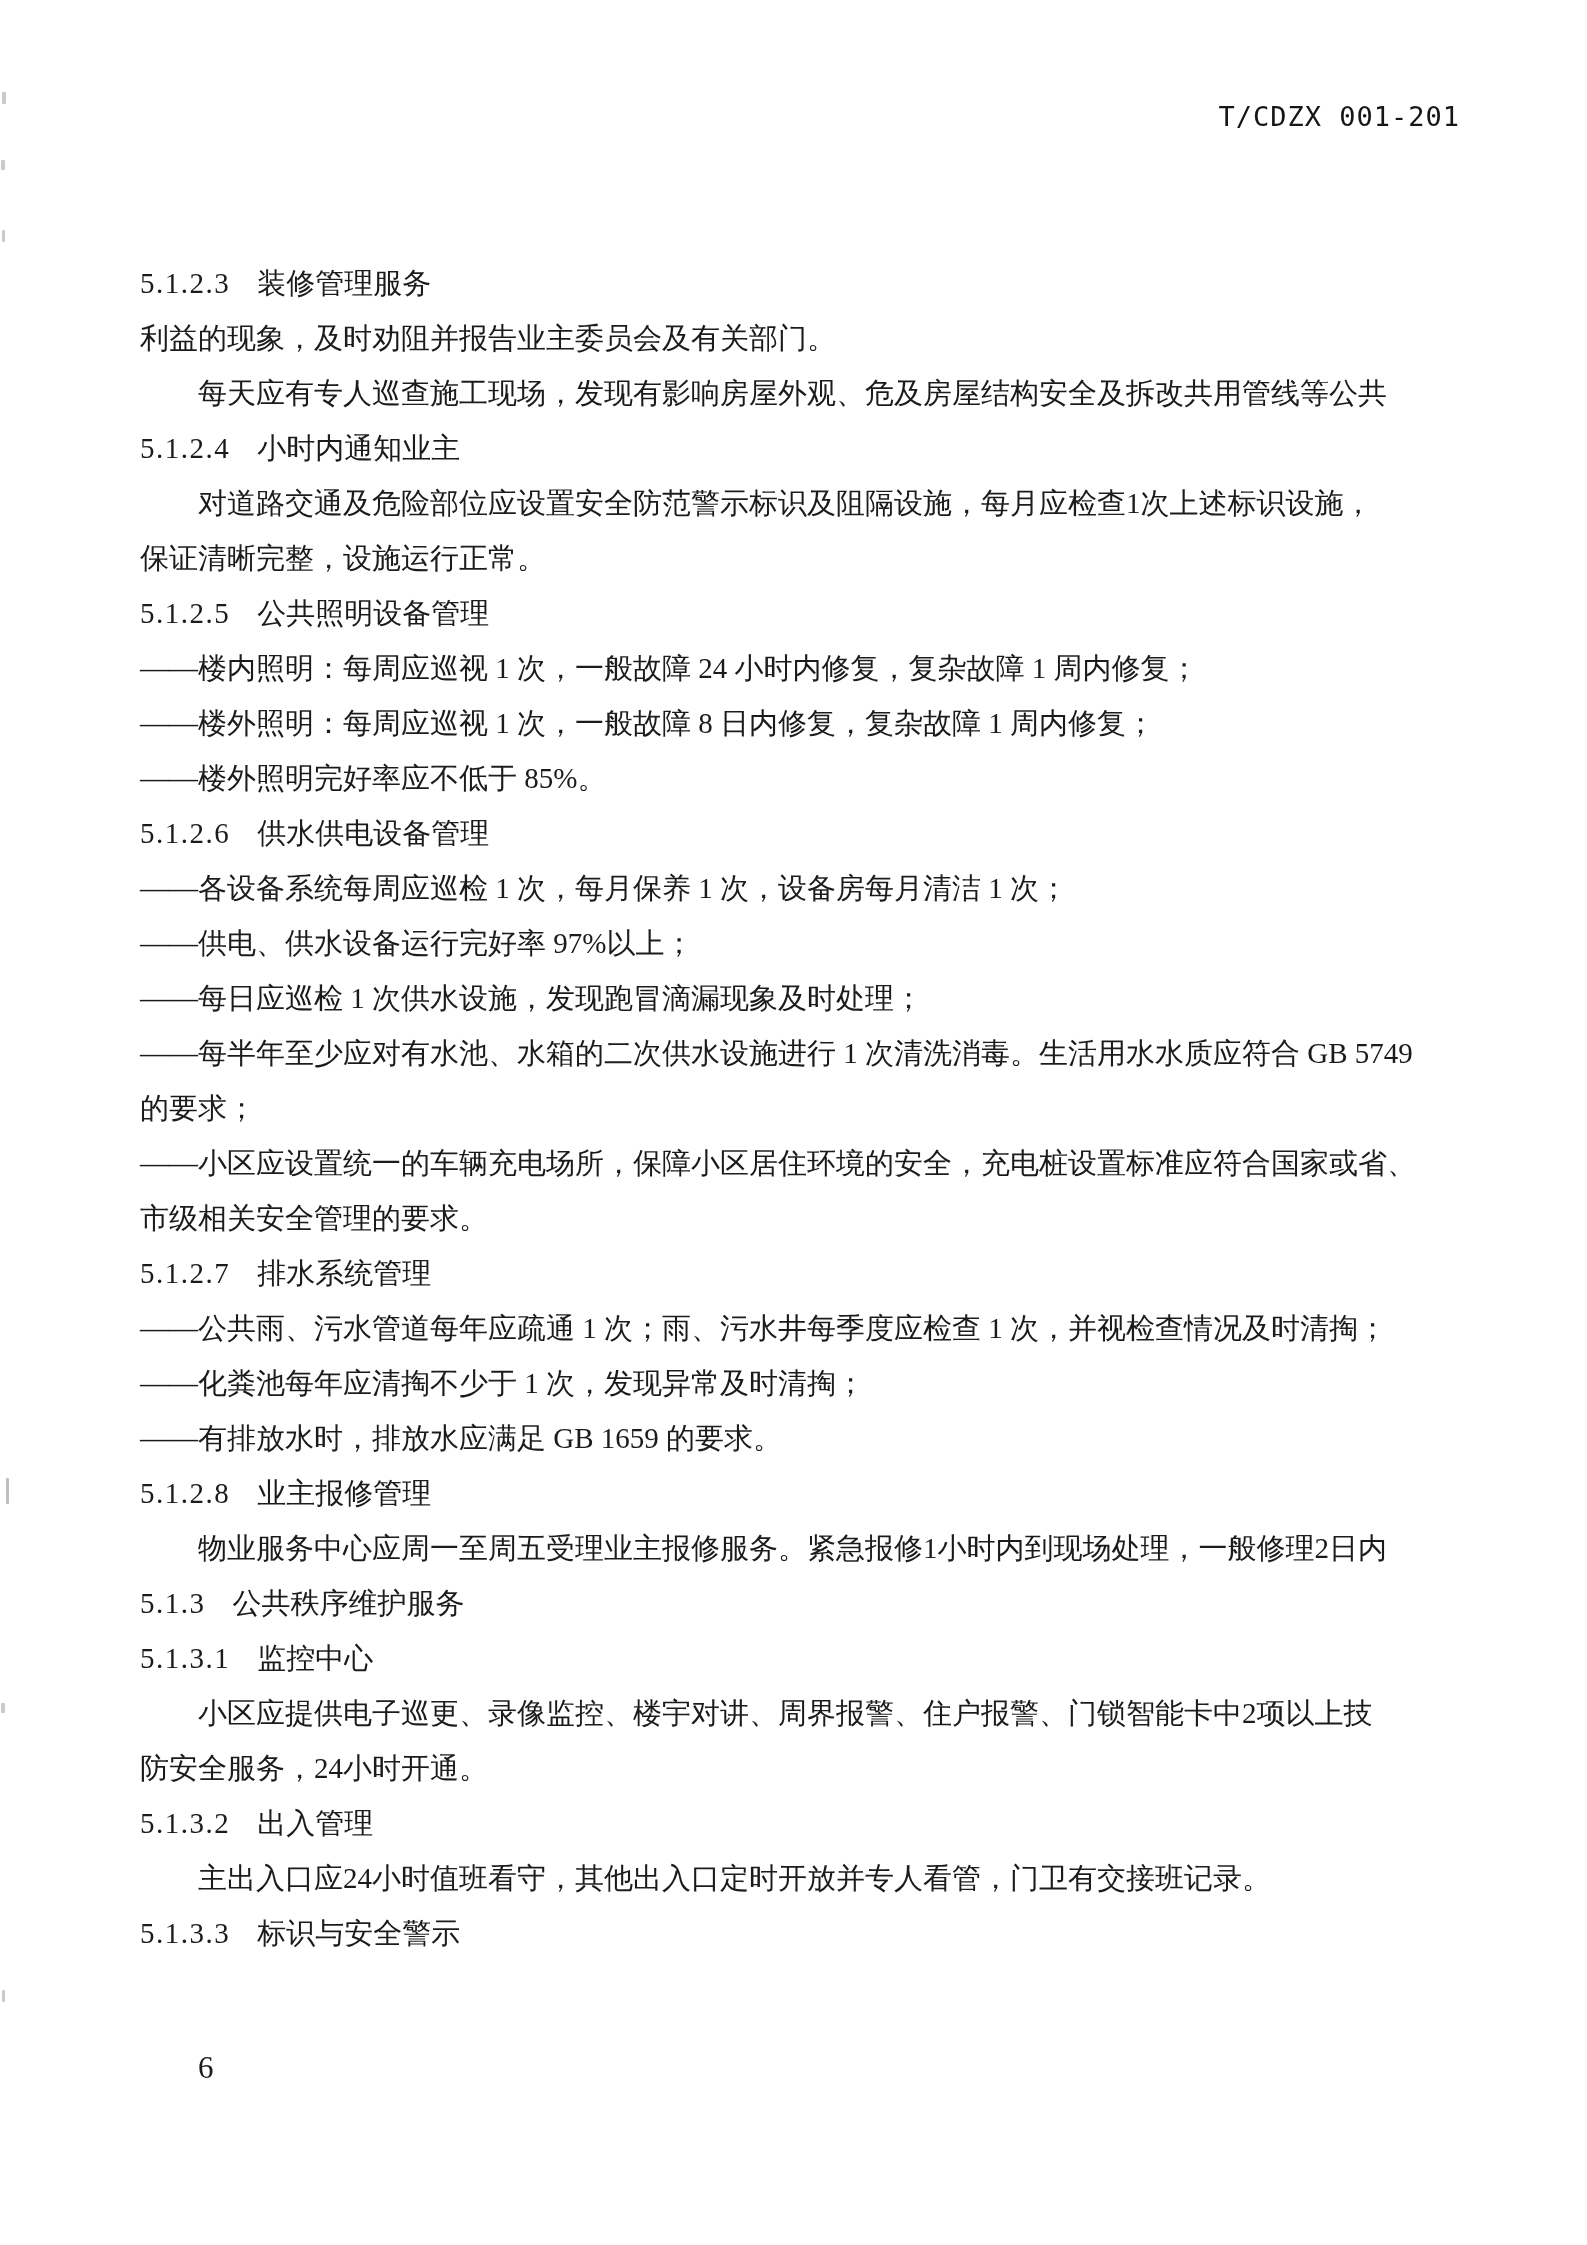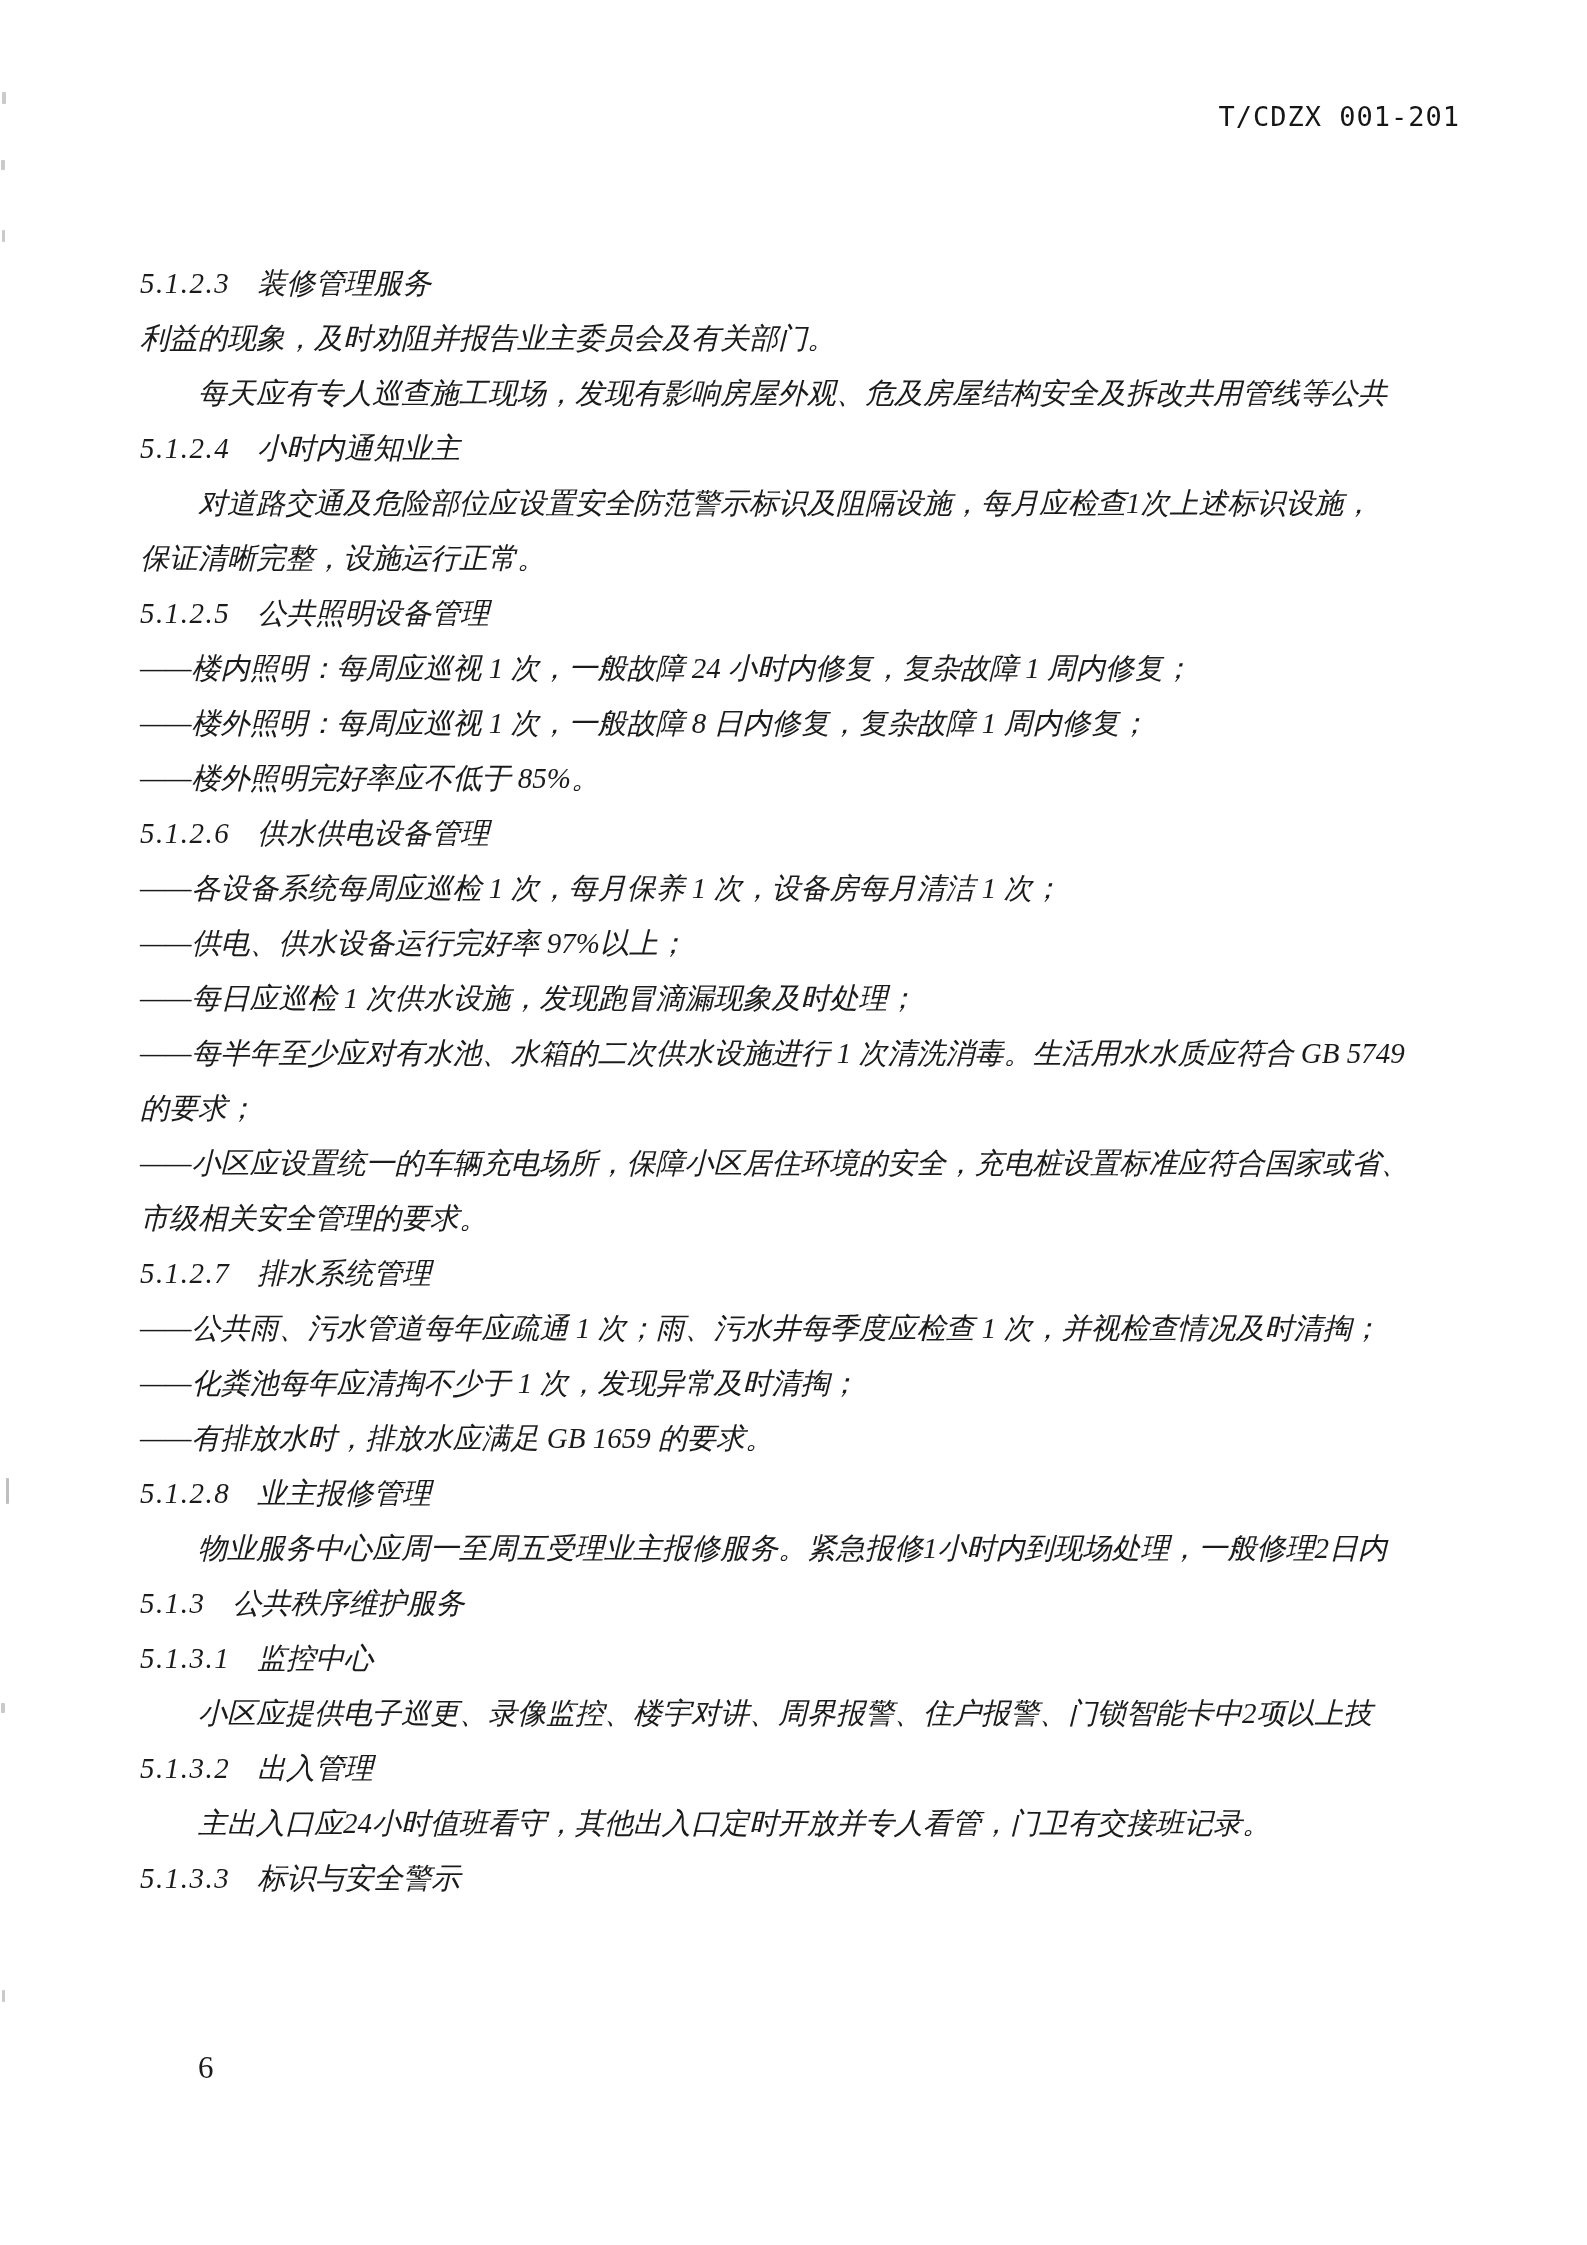--- a/index.html
+++ b/index.html
@@ -24,21 +24,20 @@
     letter-spacing: 1px;
     color: #161616;
     white-space: nowrap;
   }
   .content {
     position: absolute;
     left: 140px;
     top: 256px;
     width: 1330px;
     font-size: 29px;
-    font-style: italic;
   }
   .line {
     height: 55px;
     line-height: 55px;
     white-space: nowrap;
   }
   .heading .num {
     display: inline-block;
     margin-right: 27px;
     letter-spacing: 1.5px;
@@ -93,20 +92,21 @@
   <div class="line para">市级相关安全管理的要求。</div>
   <div class="line heading"><span class="num">5.1.2.7</span><span class="ht">排水系统管理</span></div>
   <div class="line dash-item">——公共雨、污水管道每年应疏通 1 次；雨、污水井每季度应检查 1 次，并视检查情况及时清掏；</div>
   <div class="line dash-item">——化粪池每年应清掏不少于 1 次，发现异常及时清掏；</div>
   <div class="line dash-item">——有排放水时，排放水应满足 GB 1659 的要求。</div>
   <div class="line heading"><span class="num">5.1.2.8</span><span class="ht">业主报修管理</span></div>
   <div class="line para indent">物业服务中心应周一至周五受理业主报修服务。紧急报修1小时内到现场处理，一般修理2日内</div>
   <div class="line heading"><span class="num">5.1.3</span><span class="ht">公共秩序维护服务</span></div>
   <div class="line heading"><span class="num">5.1.3.1</span><span class="ht">监控中心</span></div>
   <div class="line para indent">小区应提供电子巡更、录像监控、楼宇对讲、周界报警、住户报警、门锁智能卡中2项以上技</div>
+  <div class="line para">防安全服务，24小时开通。</div>
   <div class="line heading"><span class="num">5.1.3.2</span><span class="ht">出入管理</span></div>
   <div class="line para indent">主出入口应24小时值班看守，其他出入口定时开放并专人看管，门卫有交接班记录。</div>
   <div class="line heading"><span class="num">5.1.3.3</span><span class="ht">标识与安全警示</span></div>
 </main>
 
 <div class="page-footer">6</div>
 
 <div class="artifact a1"></div>
 <div class="artifact a2"></div>
 <div class="artifact a3"></div>

